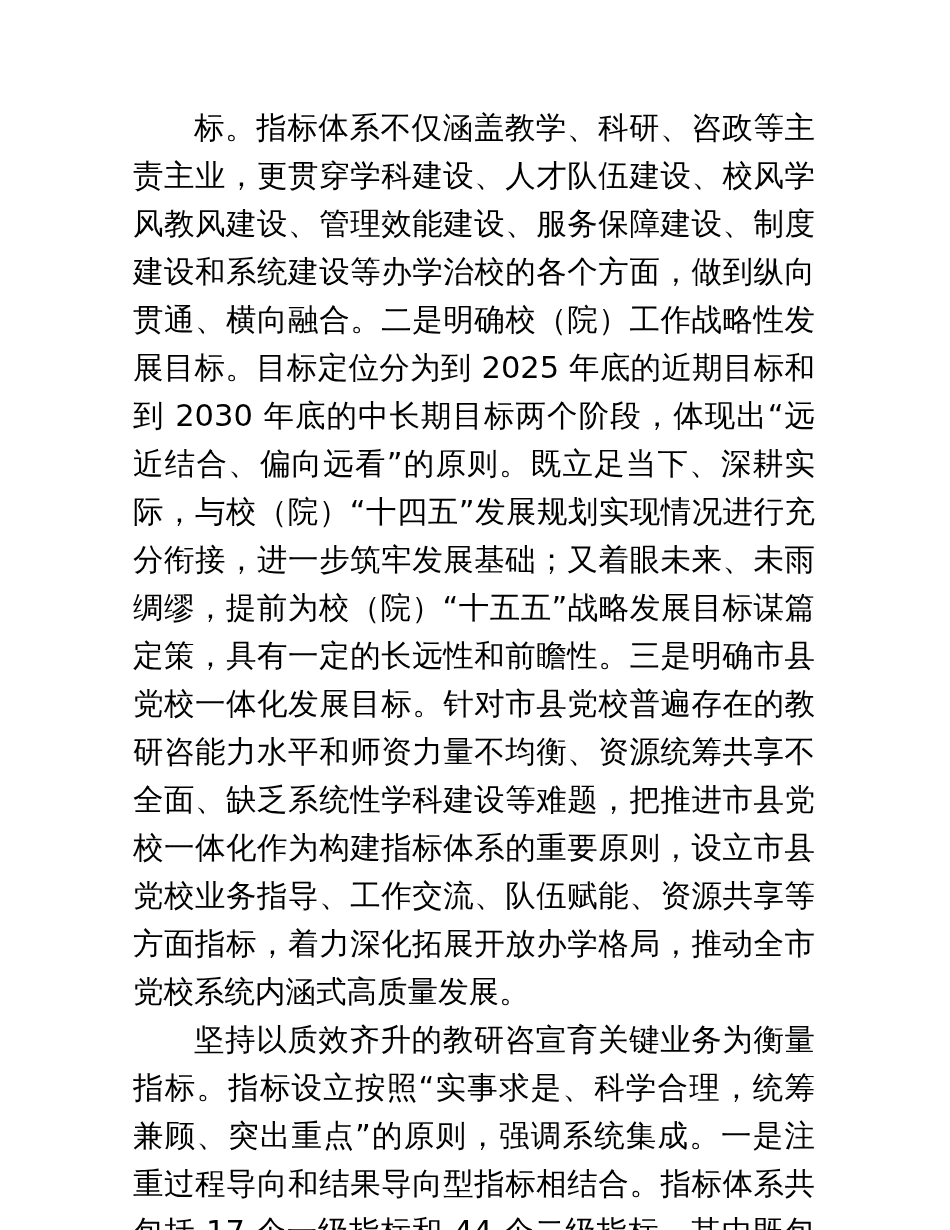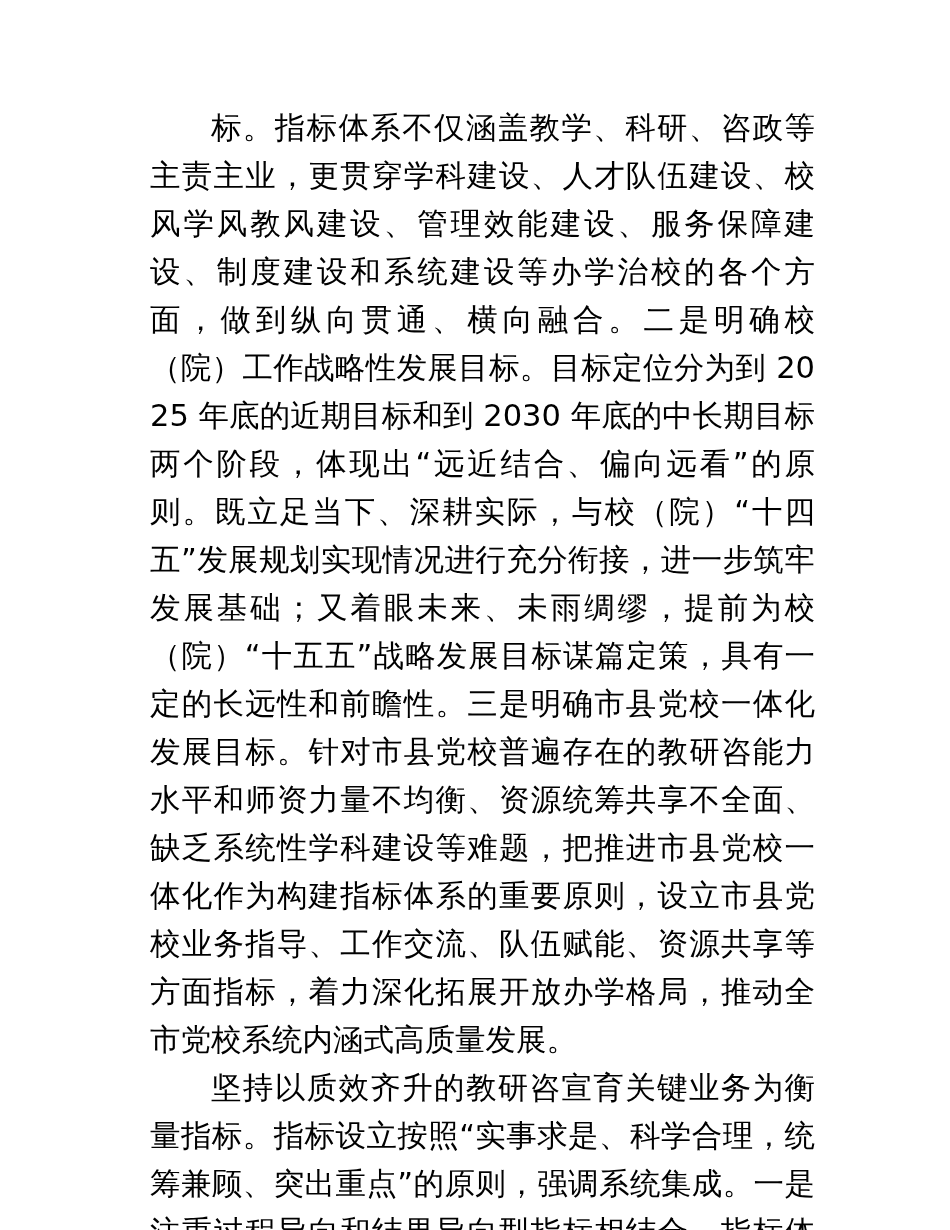--- a/index.html
+++ b/index.html
@@ -23,21 +23,21 @@
   }
 
   .text-body {
     position: absolute;
     left: 133px;
     top: 104px;
     width: 682px;
   }
 
   .para {
-    margin: 0 0 0 17px;
+    margin: 0 0 0 0;
     font-size: 30.5px;
     line-height: 48px;
     color: #000000;
     text-align: justify;
     text-justify: inter-character;
     text-align-last: left;
     letter-spacing: 0;
     font-weight: 400;
     word-break: break-all;
     -webkit-font-smoothing: antialiased;

